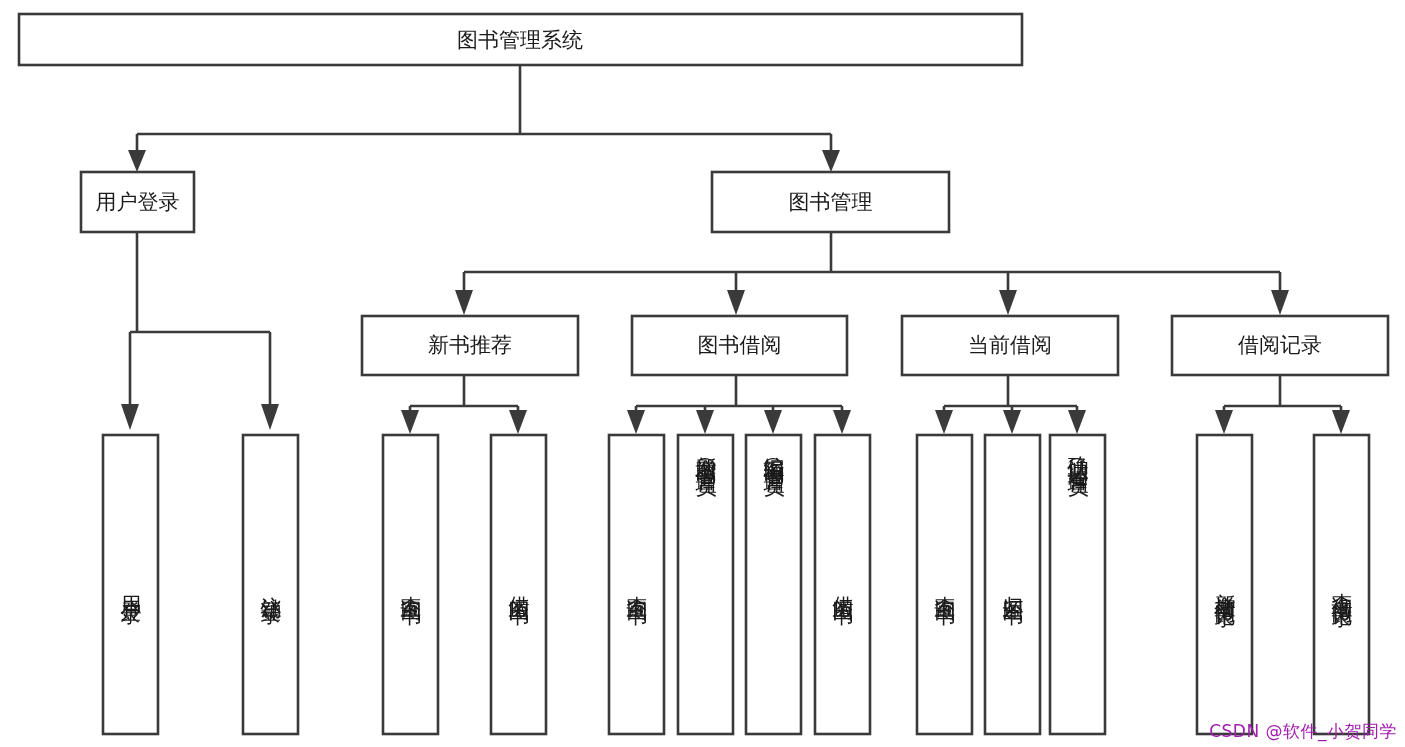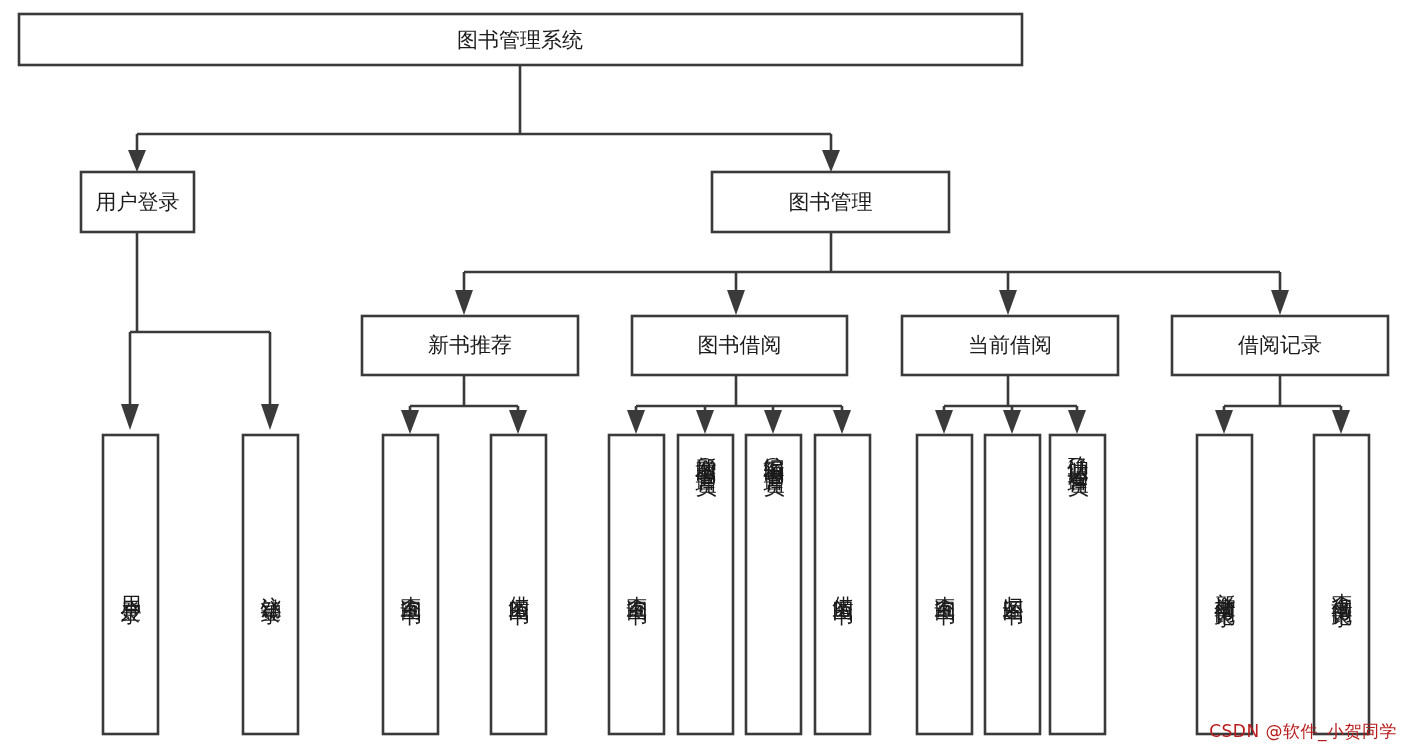--- a/index.html
+++ b/index.html
@@ -33,21 +33,21 @@
     letter-spacing:3px;
     color:#1b1b1b;
     white-space:nowrap;
     text-align:center;
   }
   #watermark{
     position:absolute;
     right:8px;bottom:4px;
     font-family:"DejaVu Sans","Liberation Sans",sans-serif;
     font-size:17px;
-    color:#b91c1c;
+    color:#a21caf;
     letter-spacing:0.5px;
     white-space:nowrap;
     text-align:center;
   }
 </style>
 </head>
 <body>
 
 <svg id="diagram" viewBox="0 0 1405 747" xmlns="http://www.w3.org/2000/svg">
 

